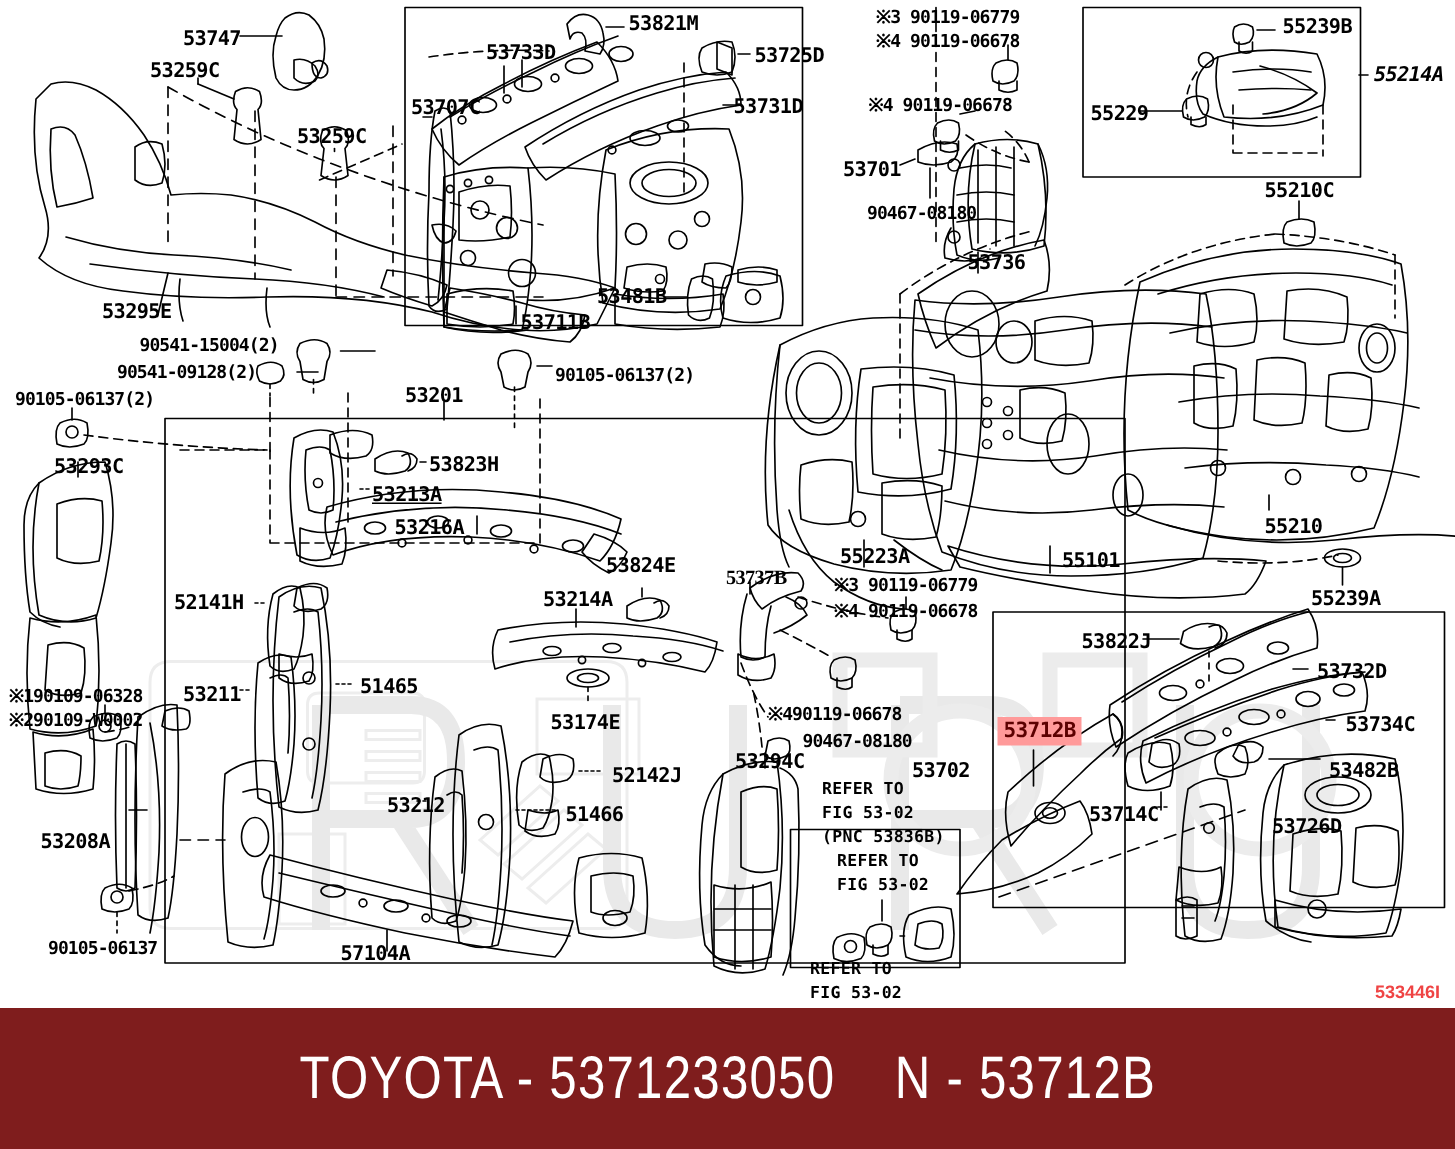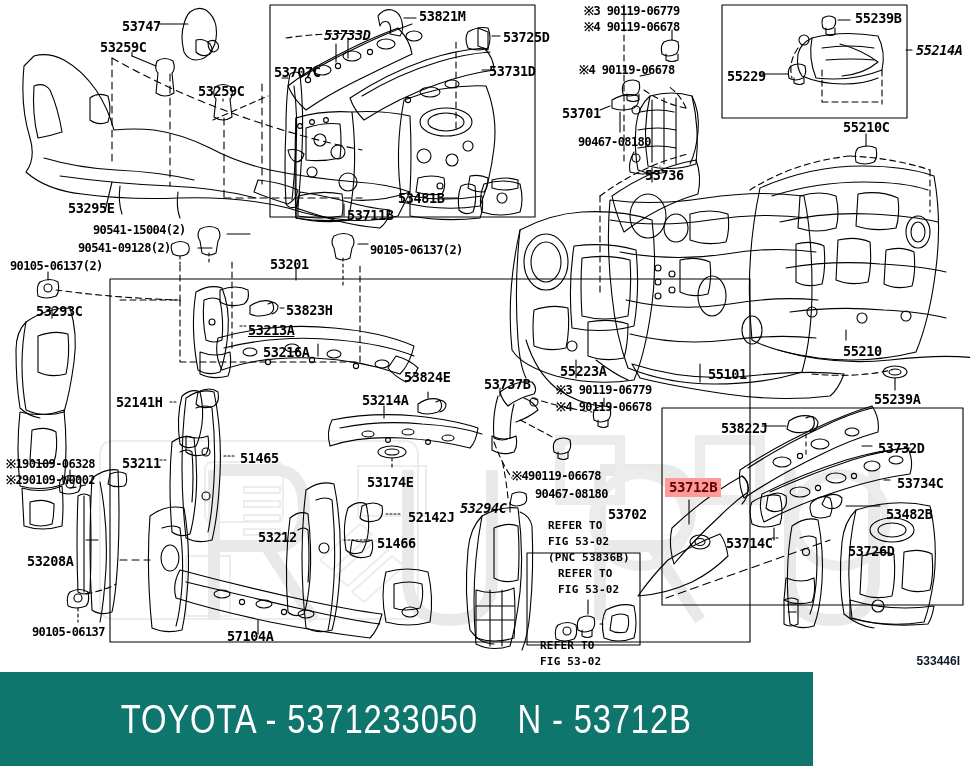--- a/index.html
+++ b/index.html
@@ -71,28 +71,28 @@
     line-height: 1.42;
     white-space: pre;
   }
   #legend .row { display: block; }
   #diagram-id {
     position: absolute;
     right: 10px; bottom: 4px;
     font-family: "Liberation Sans", sans-serif;
     font-weight: bold;
     font-size: 12px;
-    color: #0f172a;
+    color: #ef4444;
   }
   
   #footer {
     position: absolute;
     left: 0; top: 672px;
-    width: 813px; height: 94px;
-    background: #0f766e;
+    width: 970px; height: 94px;
+    background: #7f1d1d;
     display: flex;
     align-items: center;
     justify-content: center;
     overflow: hidden;
   }
   #footer-text {
     font-family: "Liberation Sans", sans-serif;
     font-weight: 400;
     font-size: 40px;
     color: #ffffff;
@@ -596,21 +596,21 @@
 
       </g>
     </svg>
 
     <div id="callout-layer">
         <div class="lbl " style="left: 122px; top: 20px;">53747</div>
         <div class="lbl " style="left: 100px; top: 41px;">53259C</div>
         <div class="lbl " style="left: 198px; top: 85px;">53259C</div>
         <div class="lbl " style="left: 68px; top: 202px;">53295E</div>
         <div class="lbl " style="left: 419px; top: 10px;">53821M</div>
-        <div class="lbl " style="left: 324px; top: 29px; font-style: italic;">53733D</div>
+        <div class="lbl " style="left: 324px; top: 29px;">53733D</div>
         <div class="lbl " style="left: 503px; top: 31px;">53725D</div>
         <div class="lbl " style="left: 274px; top: 66px;">53707C</div>
         <div class="lbl " style="left: 489px; top: 65px;">53731D</div>
         <div class="lbl " style="left: 398px; top: 192px;">53481B</div>
         <div class="lbl " style="left: 347px; top: 209px;">53711B</div>
         <div class="lbl sm" style="left: 584px; top: 5px;">※3 90119-06779</div>
         <div class="lbl sm" style="left: 584px; top: 21px;">※4 90119-06678</div>
         <div class="lbl sm" style="left: 579px; top: 64px;">※4 90119-06678</div>
         <div class="lbl " style="left: 562px; top: 107px;">53701</div>
         <div class="lbl sm" style="left: 578px; top: 136px;">90467-08180</div>
@@ -639,26 +639,26 @@
         <div class="lbl sm" style="left: 6px; top: 474px;">※290109-W0002</div>
         <div class="lbl " style="left: 122px; top: 457px;">53211</div>
         <div class="lbl " style="left: 240px; top: 452px;">51465</div>
         <div class="lbl " style="left: 367px; top: 476px;">53174E</div>
         <div class="lbl " style="left: 408px; top: 511px;">52142J</div>
         <div class="lbl " style="left: 27px; top: 540px; margin-top: 15px;">53208A</div>
         <div class="lbl " style="left: 258px; top: 531px;">53212</div>
         <div class="lbl " style="left: 377px; top: 537px;">51466</div>
         <div class="lbl sm" style="left: 32px; top: 626px;">90105-06137</div>
         <div class="lbl " style="left: 227px; top: 630px;">57104A</div>
-        <div class="lbl " style="left: 484px; top: 378px;">53737B</div>
+        <div class="lbl " style="left: 484px; top: 378px; font-family: Liberation Serif, serif;">53737B</div>
         <div class="lbl sm" style="left: 556px; top: 384px;">※3 90119-06779</div>
         <div class="lbl sm" style="left: 556px; top: 401px;">※4 90119-06678</div>
         <div class="lbl sm" style="left: 512px; top: 470px;">※490119-06678</div>
         <div class="lbl sm" style="left: 535px; top: 488px;">90467-08180</div>
-        <div class="lbl " style="left: 460px; top: 502px; font-style: italic;">53294C</div>
+        <div class="lbl " style="left: 490px; top: 502px;">53294C</div>
         <div class="lbl " style="left: 608px; top: 508px;">53702</div>
         <div class="lbl " style="left: 721px; top: 422px;">53822J</div>
         <div class="lbl " style="left: 878px; top: 442px;">53732D</div>
         <div class="lbl " style="left: 897px; top: 477px;">53734C</div>
         <div class="lbl " style="left: 886px; top: 508px;">53482B</div>
         <div class="lbl " style="left: 726px; top: 537px;">53714C</div>
         <div class="lbl " style="left: 848px; top: 545px;">53726D</div>
       </div>
     <div id="refer-layer">
         <div class="lbl ref" style="left: 548px; top: 518px;">REFER TO

